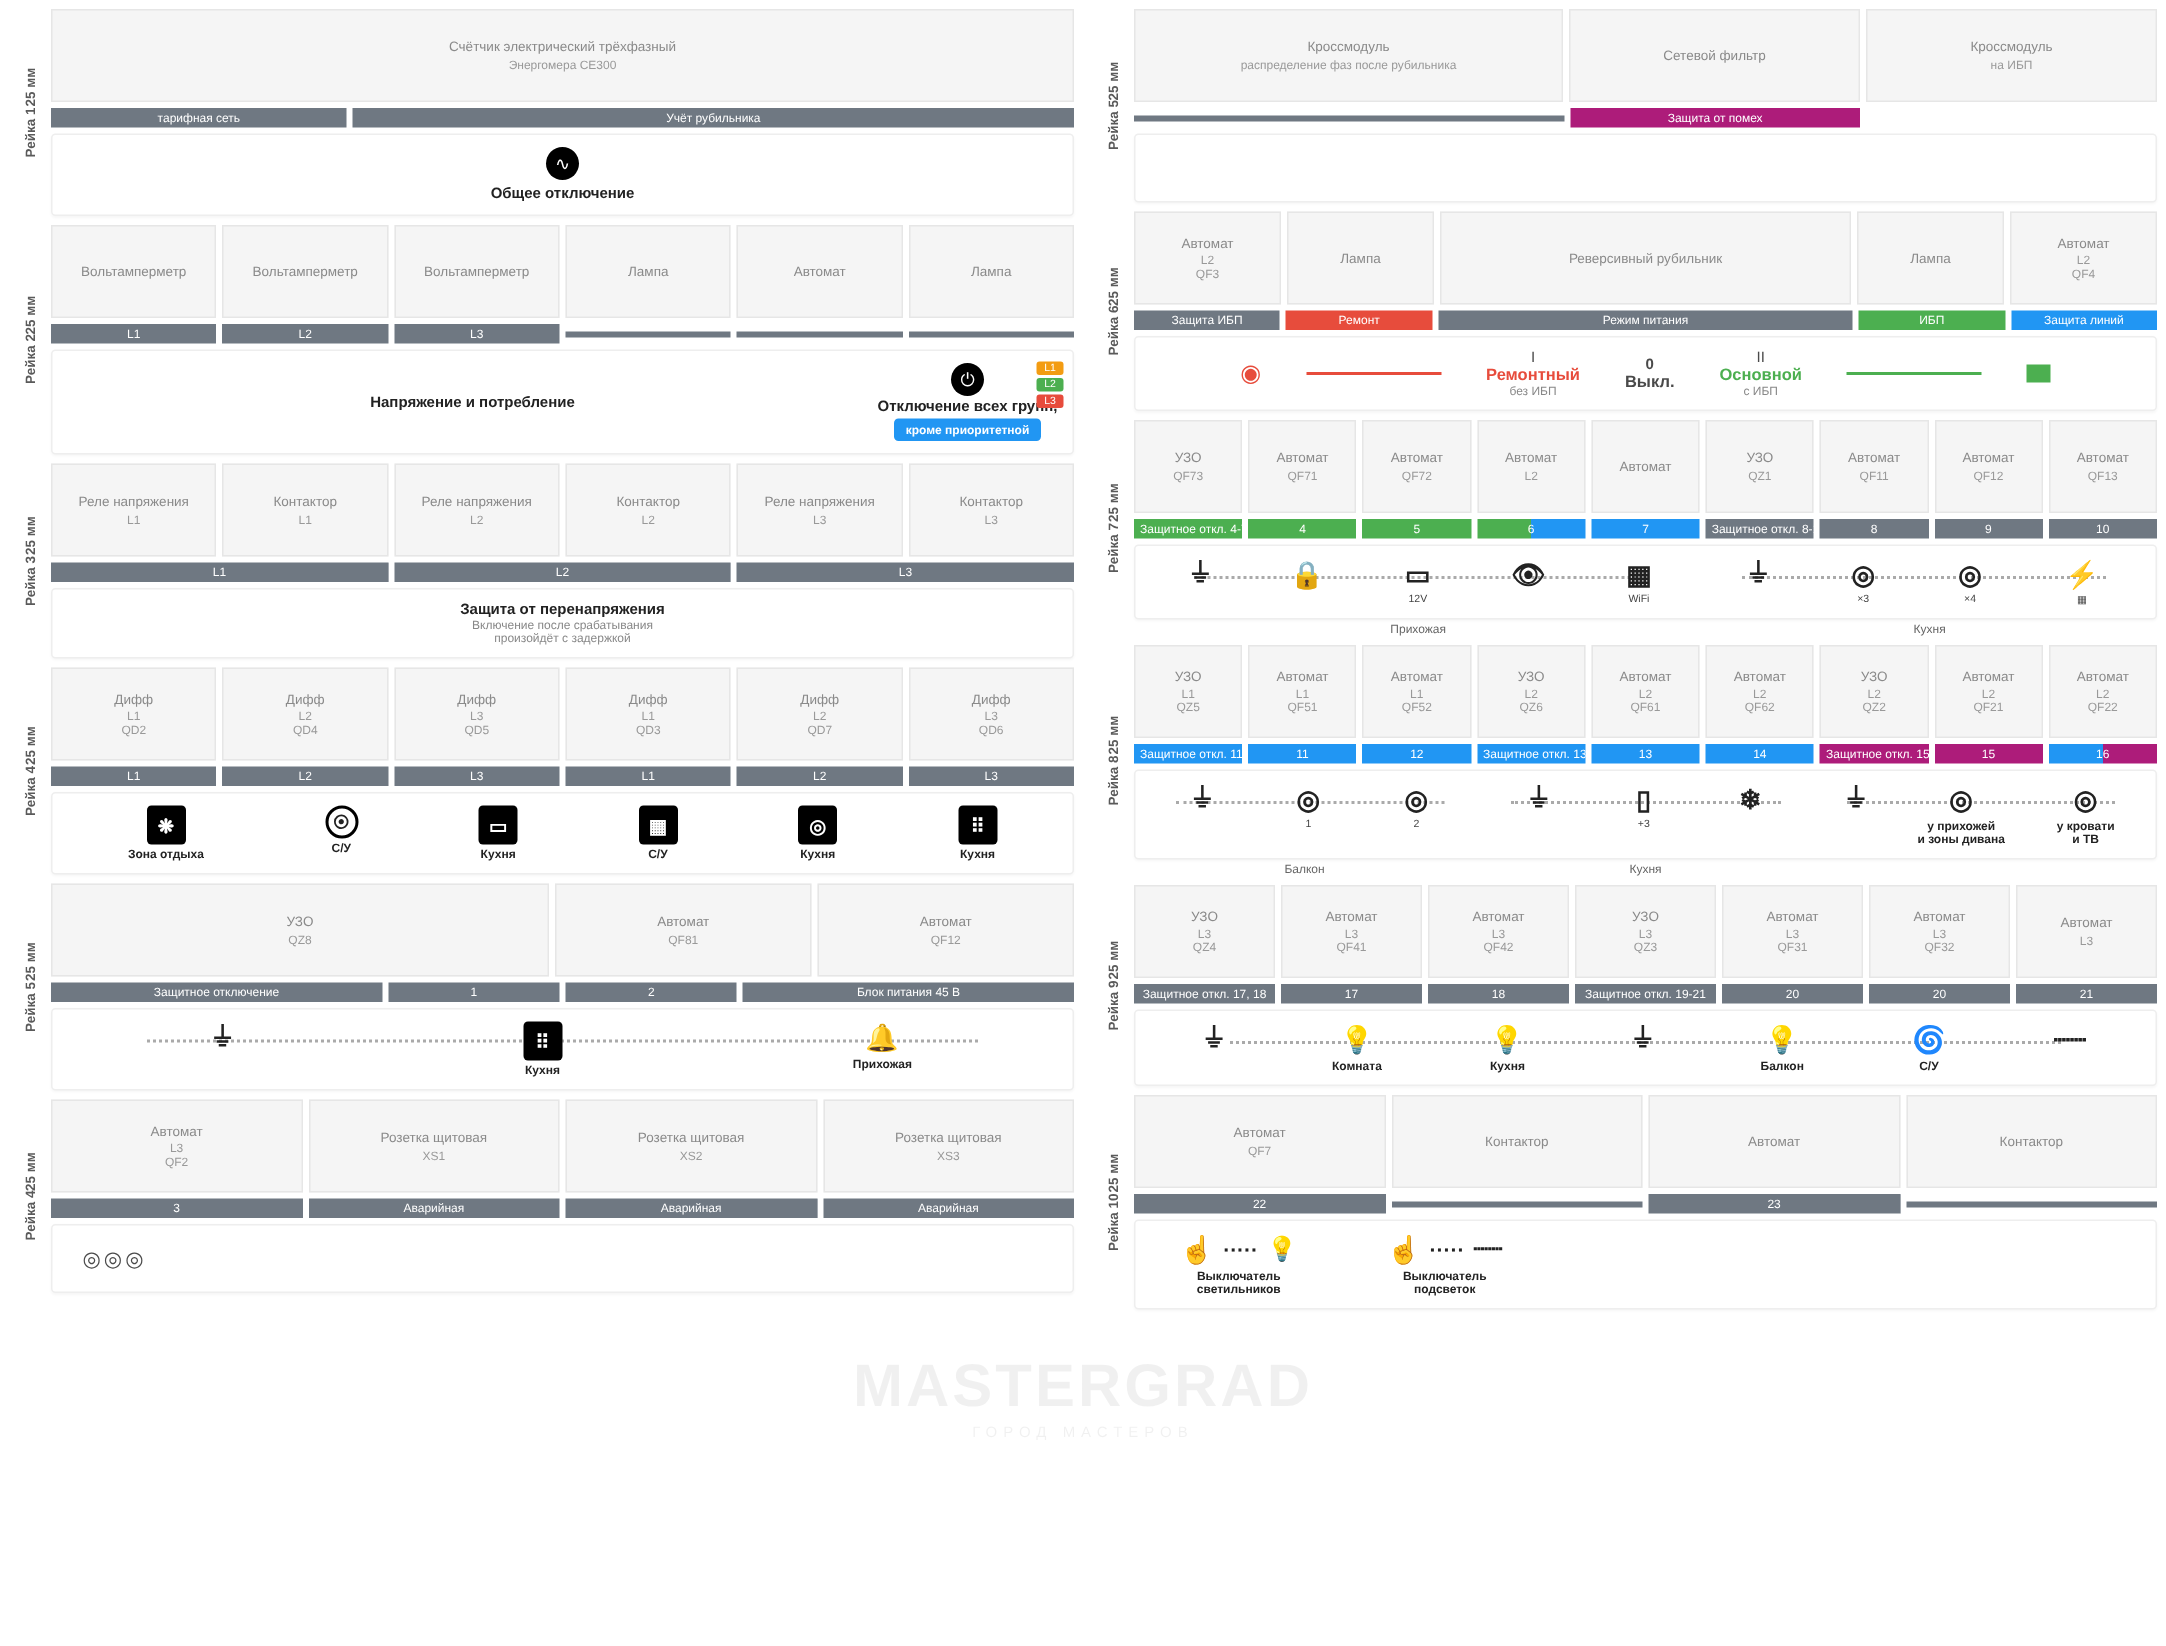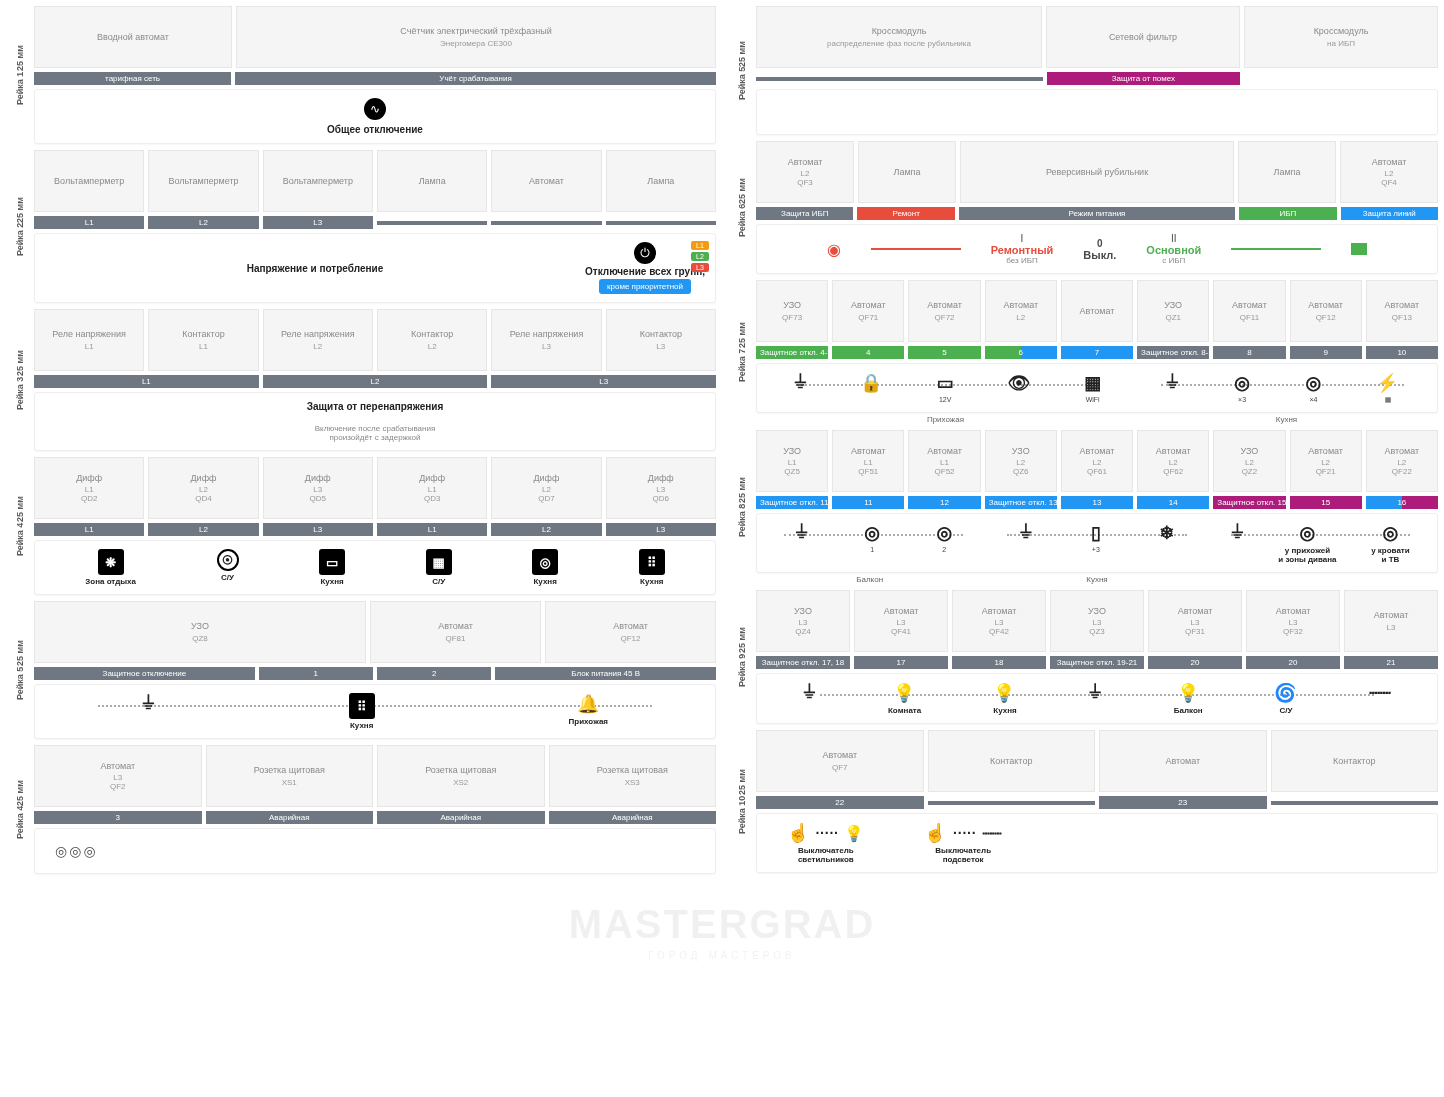--- a/index.html
+++ b/index.html
@@ -75,21 +75,21 @@
     border: 1px solid #eee;
     border-radius: 3px;
     padding: 8px 10px;
     min-height: 46px;
     display: flex;
     align-items: center;
     justify-content: center;
     position: relative;
     box-shadow: 0 1px 2px rgba(0,0,0,0.04);
   }
-  .panel.col-layout { flex-direction: column; gap: 12px; }
+  .panel.col-layout { flex-direction: column; gap: 0; }
   .panel .title { font-size: 10px; font-weight: 700; color: #222; }
   .panel .sub { font-size: 8px; color: #888; }
   .icon-circle {
     width: 22px; height: 22px; border-radius: 50%; background: #000;
     color: #fff; display: inline-flex; align-items: center; justify-content: center;
     font-size: 12px;
   }
   .sq-icon {
     width: 26px; height: 26px; background: #000; color:#fff; border-radius:3px;
     display:inline-flex; align-items:center; justify-content:center; font-size:13px;
@@ -105,21 +105,21 @@
   .dots-line {
     position: absolute; top: 12px; left: 8%; right: 8%;
     border-top: 2px dotted #aaa; z-index:0;
   }
   .pill {
     display:inline-block; background:#f39c12; color:#fff; font-size:7px;
     padding:1px 4px; border-radius:2px; margin:1px 0; min-width:18px; text-align:center;
   }
   .pill.g { background:#4caf50; }
   .pill.r { background:#e74c3c; }
-  .btn-blue { background:#2196f3; color:#fff; font-size:8px; padding:3px 8px; border-radius:3px; }
+  .btn-blue { background:#2196f3; color:#fff; font-size:8px; padding:3px 8px; border-radius:3px;font-weight:bold; }
   .mode-row { display:flex; gap:30px; align-items:center; justify-content:center; width:100%; font-size:10px; }
   .mode-item { text-align:center; }
   .mode-item .big { font-weight:700; font-size:11px; }
   .mode-item.red .big { color:#e74c3c; }
   .mode-item.green .big { color:#4caf50; }
   .bracket-label { text-align:center; font-size:8px; color:#666; margin-top:2px; position:relative; }
   .watermark {
     position: fixed; bottom: 150px; left: 50%; transform: translateX(-50%);
     font-size: 40px; font-weight: 800; color: rgba(0,0,0,0.06); letter-spacing: 2px;
     pointer-events: none;
@@ -138,31 +138,28 @@
 <div class="col">
 
   <div class="rail-row">
     <div class="rail-label">
           <span>Рейка 1</span>
           <br>
           <span>25 мм</span>
         </div>
     <div class="rail-content">
       <div class="boxes">
-        <div class="box" style="flex:2">
-              <div class="t">Вводной автомат</div>
-            </div>
         <div class="box" style="flex:5">
               <div class="t">Счётчик электрический трёхфазный</div>
               <div class="s">Энергомера CE300</div>
             </div>
       </div>
       <div class="bars">
         <div class="bar" style="flex:2">тарифная сеть</div>
-        <div class="bar" style="flex:5">Учёт срабатывания</div>
+        <div class="bar" style="flex:5">Учёт рубильника</div>
       </div>
       <div class="panel">
         <div style="display:flex;flex-direction:column;align-items:center;gap:4px">
           <span class="icon-circle">∿</span>
           <span class="title">Общее отключение</span>
         </div>
       </div>
     </div>
   </div>
 

